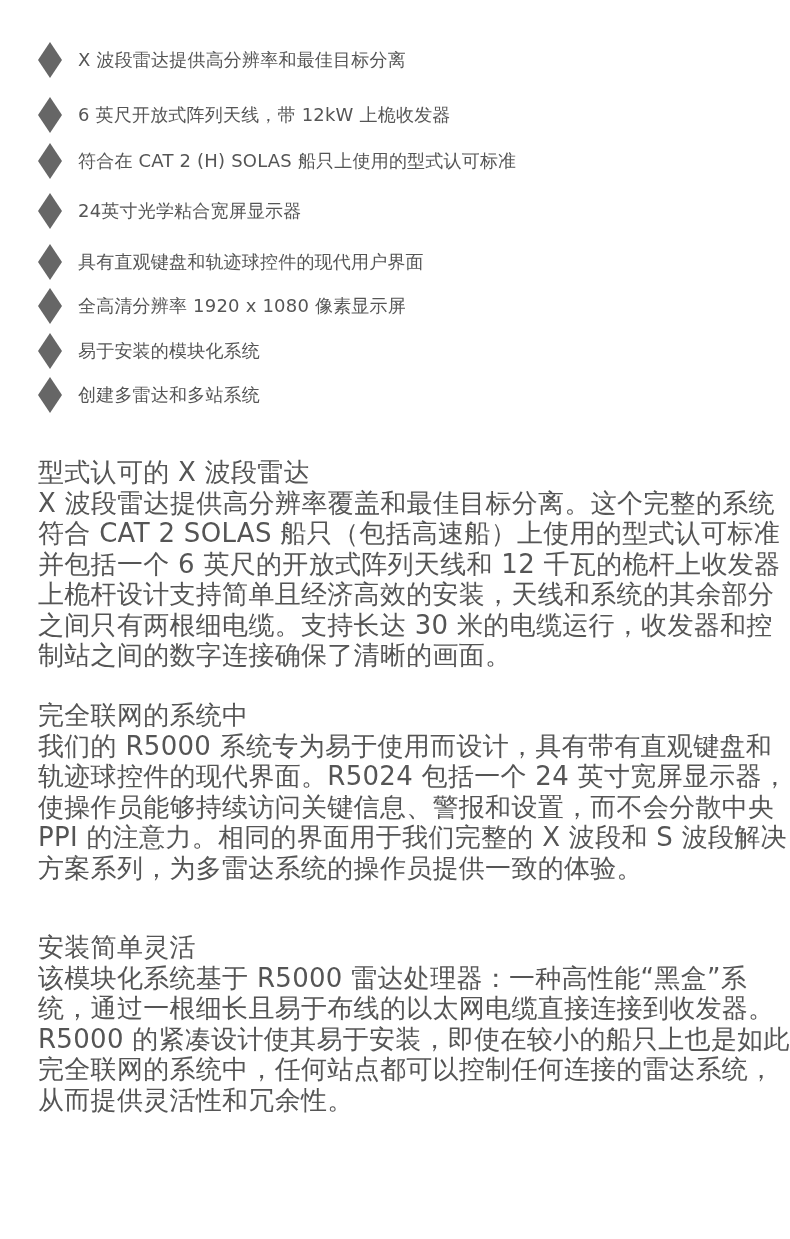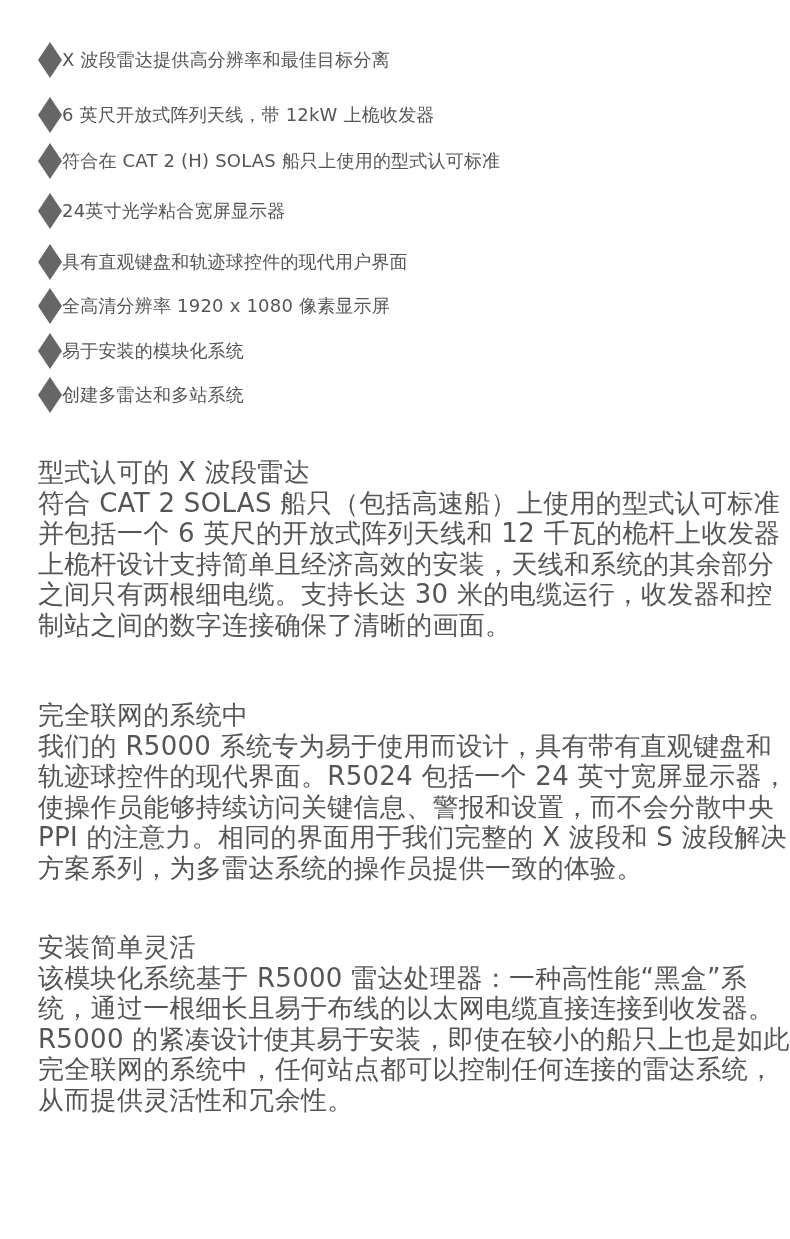--- a/index.html
+++ b/index.html
@@ -29,21 +29,21 @@
       align-items: center;
     }
     .diamond {
       width: 24px;
       height: 36px;
       flex: 0 0 24px;
       display: block;
     }
     .diamond svg { display: block; }
     .feature-text {
-      margin-left: 0;
+      margin-left: 16px;
       font-size: 18px;
       color: #555555;
       white-space: nowrap;
       letter-spacing: 0.2px;
     }
     .section {
       position: absolute;
       left: 38px;
       width: 730px;
     }
@@ -121,20 +121,21 @@
         <svg width="24" height="36" viewBox="0 0 24 36">
           <polygon points="12,0 24,18 12,36 0,18" fill="#666666"></polygon>
         </svg>
       </span>
     <span class="feature-text">创建多雷达和多站系统</span>
   </div>
 </div>
 
 <div class="section" style="top:457px;">
   <div class="section-title">型式认可的 X 波段雷达</div>
+  <div class="section-line">X 波段雷达提供高分辨率覆盖和最佳目标分离。这个完整的系统</div>
   <div class="section-line">符合 CAT 2 SOLAS 船只（包括高速船）上使用的型式认可标准</div>
   <div class="section-line">并包括一个 6 英尺的开放式阵列天线和 12 千瓦的桅杆上收发器</div>
   <div class="section-line">上桅杆设计支持简单且经济高效的安装，天线和系统的其余部分</div>
   <div class="section-line">之间只有两根细电缆。支持长达 30 米的电缆运行，收发器和控</div>
   <div class="section-line">制站之间的数字连接确保了清晰的画面。</div>
 </div>
 
 <div class="section" style="top:700px;">
   <div class="section-title">完全联网的系统中</div>
   <div class="section-line">我们的 R5000 系统专为易于使用而设计，具有带有直观键盘和</div>

